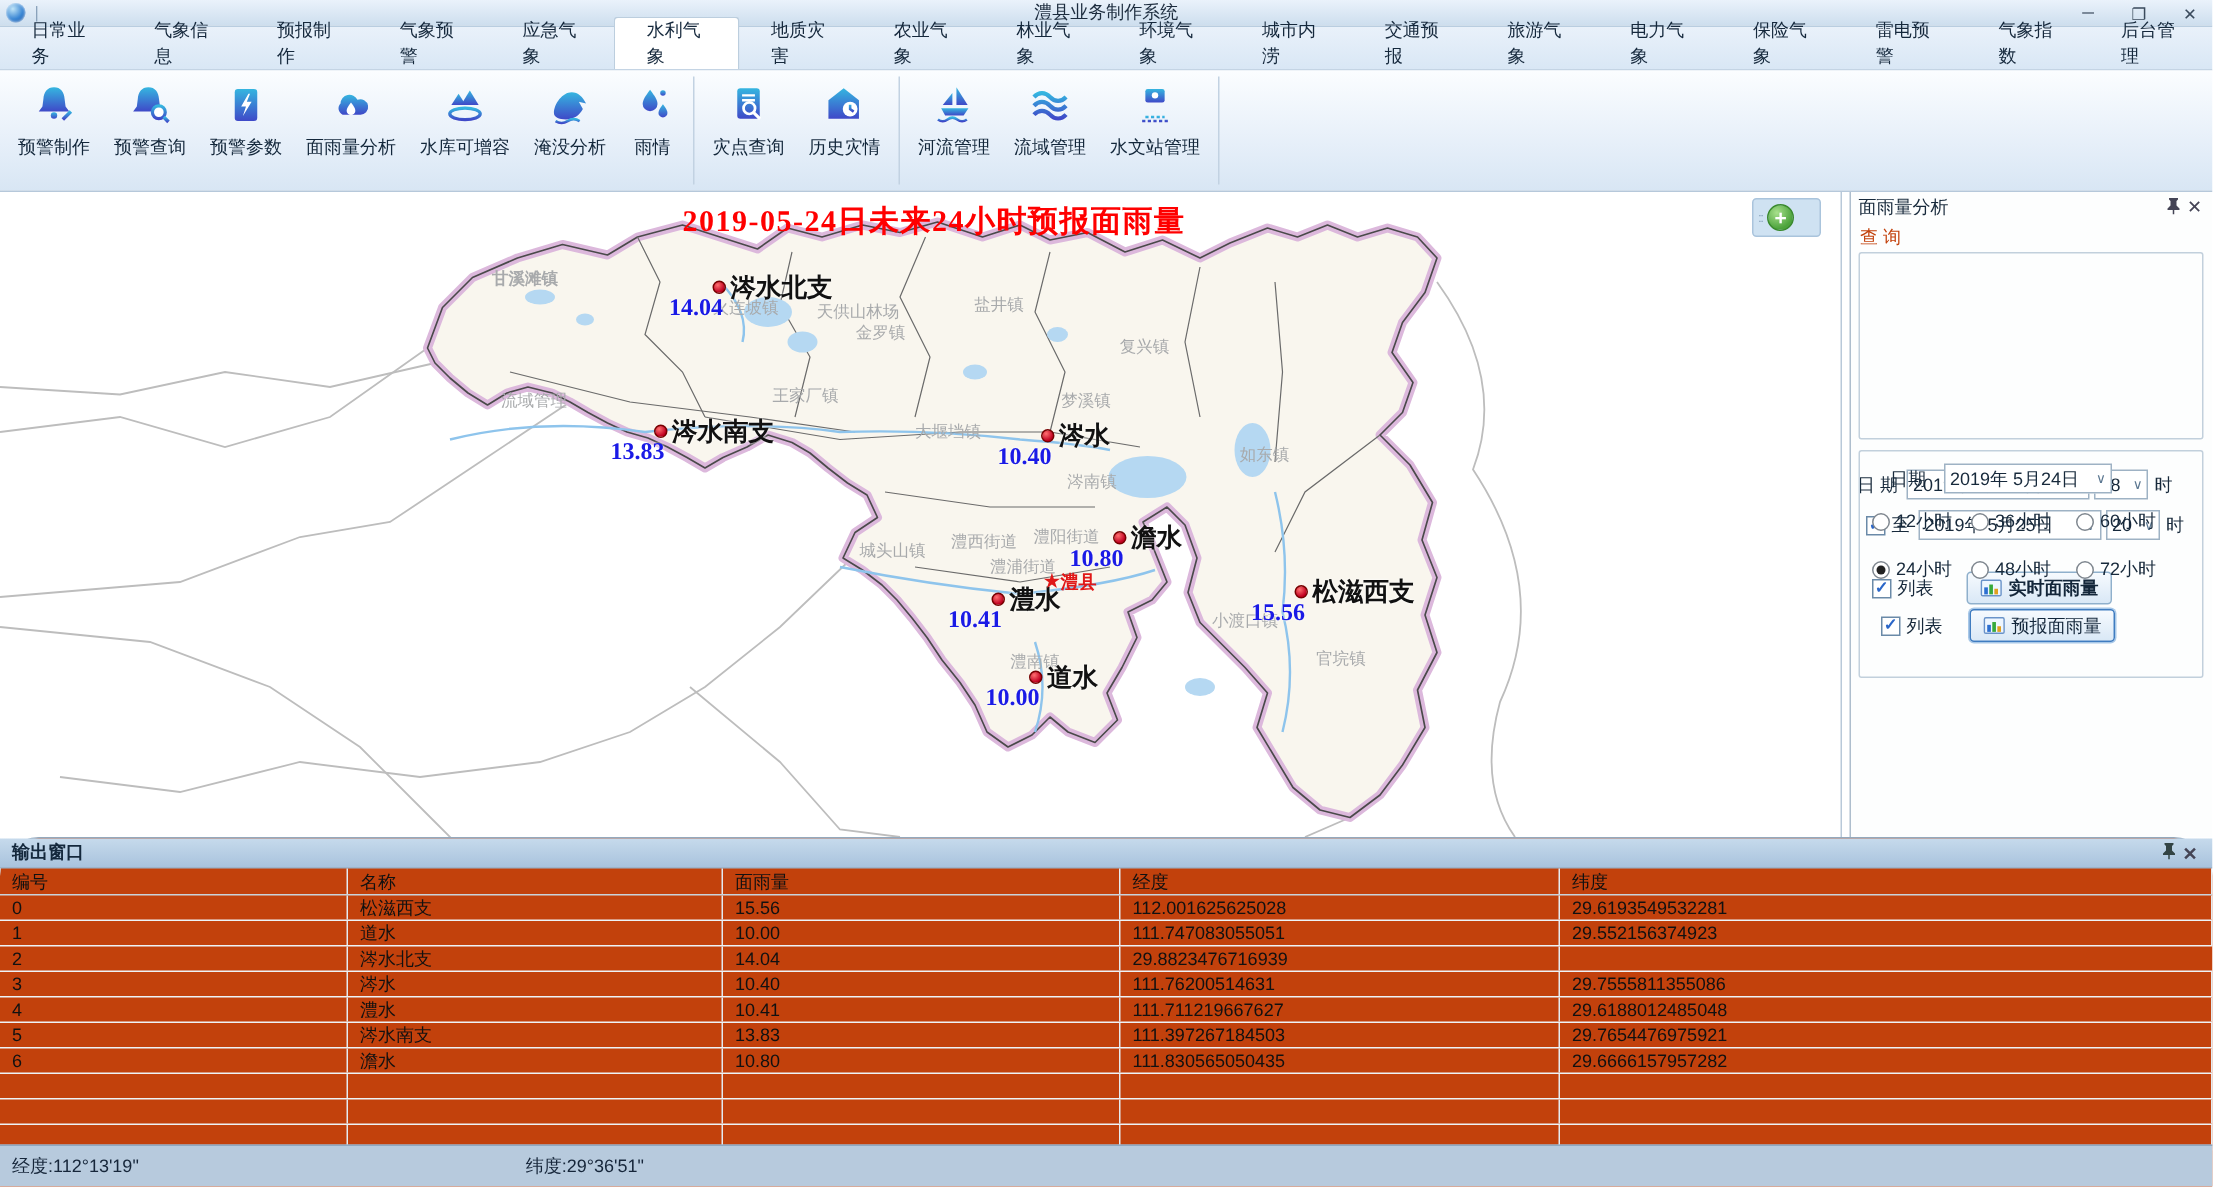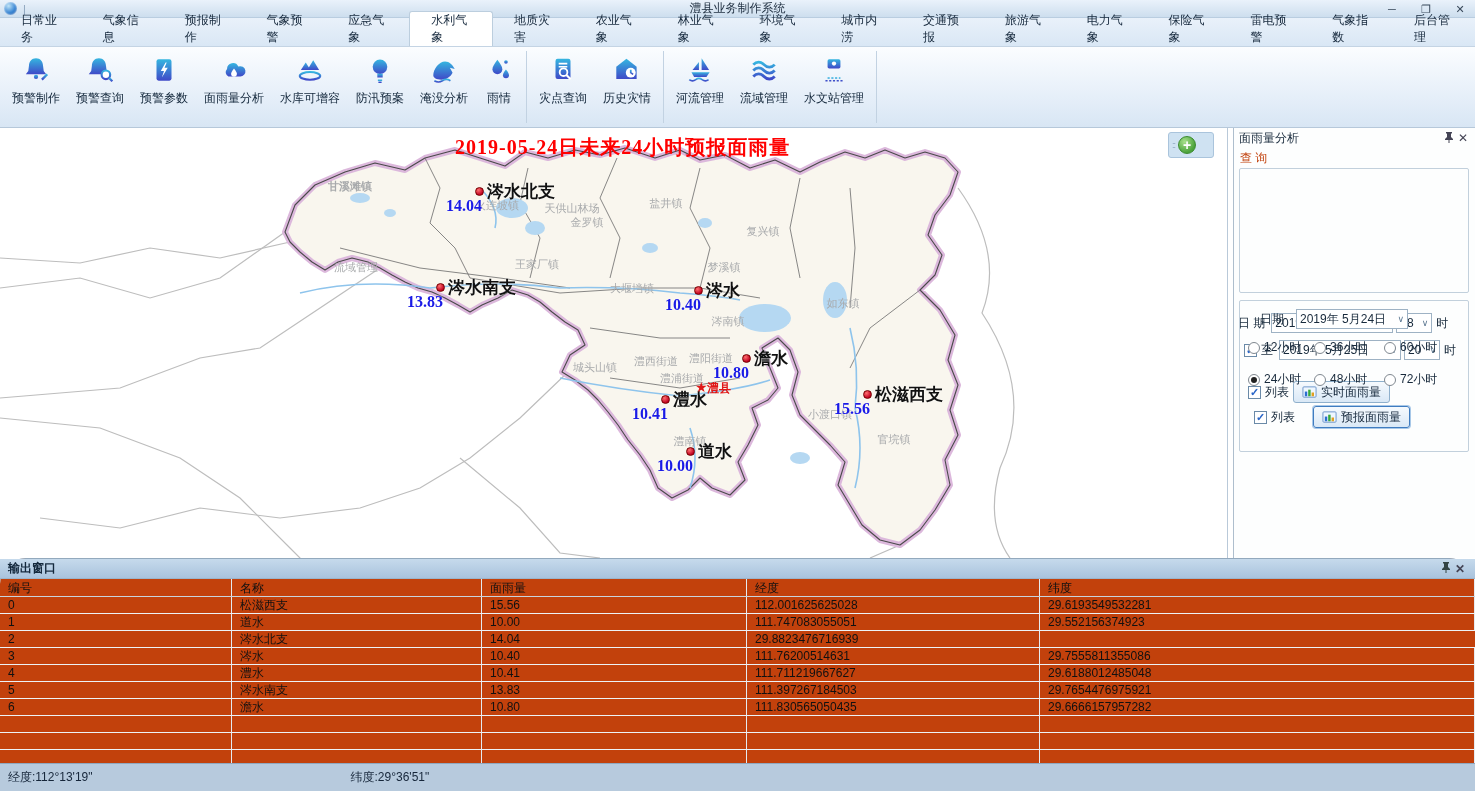--- a/index.html
+++ b/index.html
@@ -175,28 +175,20 @@
       <div class="tool-label">面雨量分析</div>
     </div>
     <div class="tool">
       <div class="tool-icon"><svg viewBox="0 0 28 28">
           <path fill="url(#tbg)" d="M10 7l4.5 7H5.5z"></path>
           <path fill="url(#tbg)" d="M17 5l5.5 9h-11z"></path>
           <ellipse cx="14" cy="19.5" rx="9.5" ry="3.6" fill="none" stroke="url(#tbg)" stroke-width="2"></ellipse>
           <path d="M4 24h20" stroke="url(#tbg)" stroke-width="1.3"></path>
         </svg></div>
       <div class="tool-label">水库可增容</div>
-    </div>
-    <div class="tool">
-      <div class="tool-icon"><svg viewBox="0 0 28 28">
-          <circle cx="14" cy="11" r="6.8" fill="url(#tbg)"></circle>
-          <path d="M11.5 17.5h5v3.5h-5z" fill="url(#tbg)"></path>
-          <path d="M12 23.5h4M12.5 25.5h3" stroke="url(#tbg)" stroke-width="1.4"></path>
-        </svg></div>
-      <div class="tool-label">防汛预案</div>
     </div>
     <div class="tool">
       <div class="tool-icon"><svg viewBox="0 0 28 28">
           <path fill="url(#tbg)" d="M4 19c0-6 5.5-13 11-13 4 0 7 3 9 7l-4.5-1 2.5 4.5C20 20.5 16 23 11.5 23 7 23 4 21.5 4 19z"></path>
           <path d="M5 24c2.5 1.6 5 1.6 7.5 0s5-1.6 7.5 0" stroke="url(#tbg)" stroke-width="1.6" fill="none"></path>
         </svg></div>
       <div class="tool-label">淹没分析</div>
     </div>
     <div class="tool">
       <div class="tool-icon"><svg viewBox="0 0 28 28">
@@ -391,21 +383,21 @@
     </div>
     <div class="combo" style="width:36px; margin-left:3px;">
       <span>20</span>
       <span class="chev">∨</span>
     </div>
     <span class="lbl" style="margin-left:4px;">时</span>
   </div>
   <div class="row" style="left:14px; top:253px;">
     <span class="cb">✓</span>
     <span class="lbl">列表</span>
-    <span class="btn" style="margin-left:4px;">
+    <span class="btn" style="margin-left:22px;font-weight:bold;">
       <svg viewBox="0 0 16 16">
           <rect x="1" y="2" width="14" height="11" rx="1" fill="#eef6ff" stroke="#6a93c9"></rect>
           <rect x="3" y="7" width="2.6" height="5" fill="#2c6fd0"></rect>
           <rect x="6.6" y="5" width="2.6" height="7" fill="#37a93c"></rect>
           <rect x="10.2" y="8" width="2.6" height="4" fill="#e0a020"></rect>
         </svg>
       <span>实时面雨量</span>
     </span>
   </div>
 

